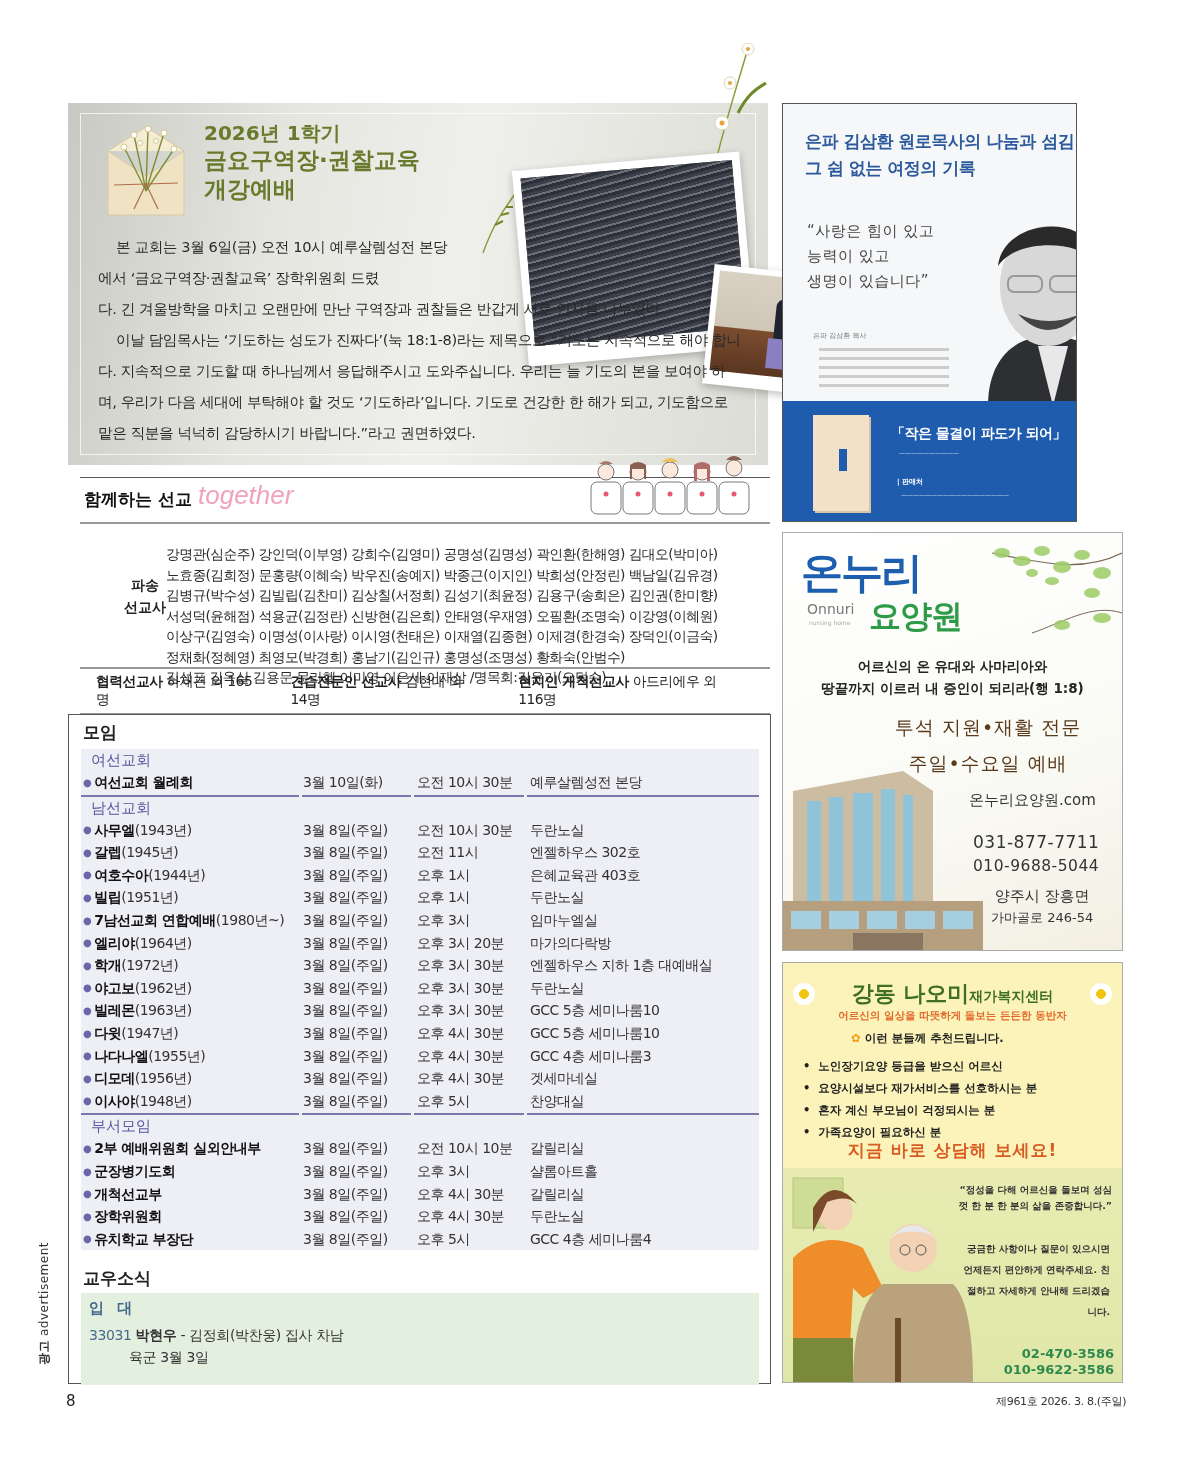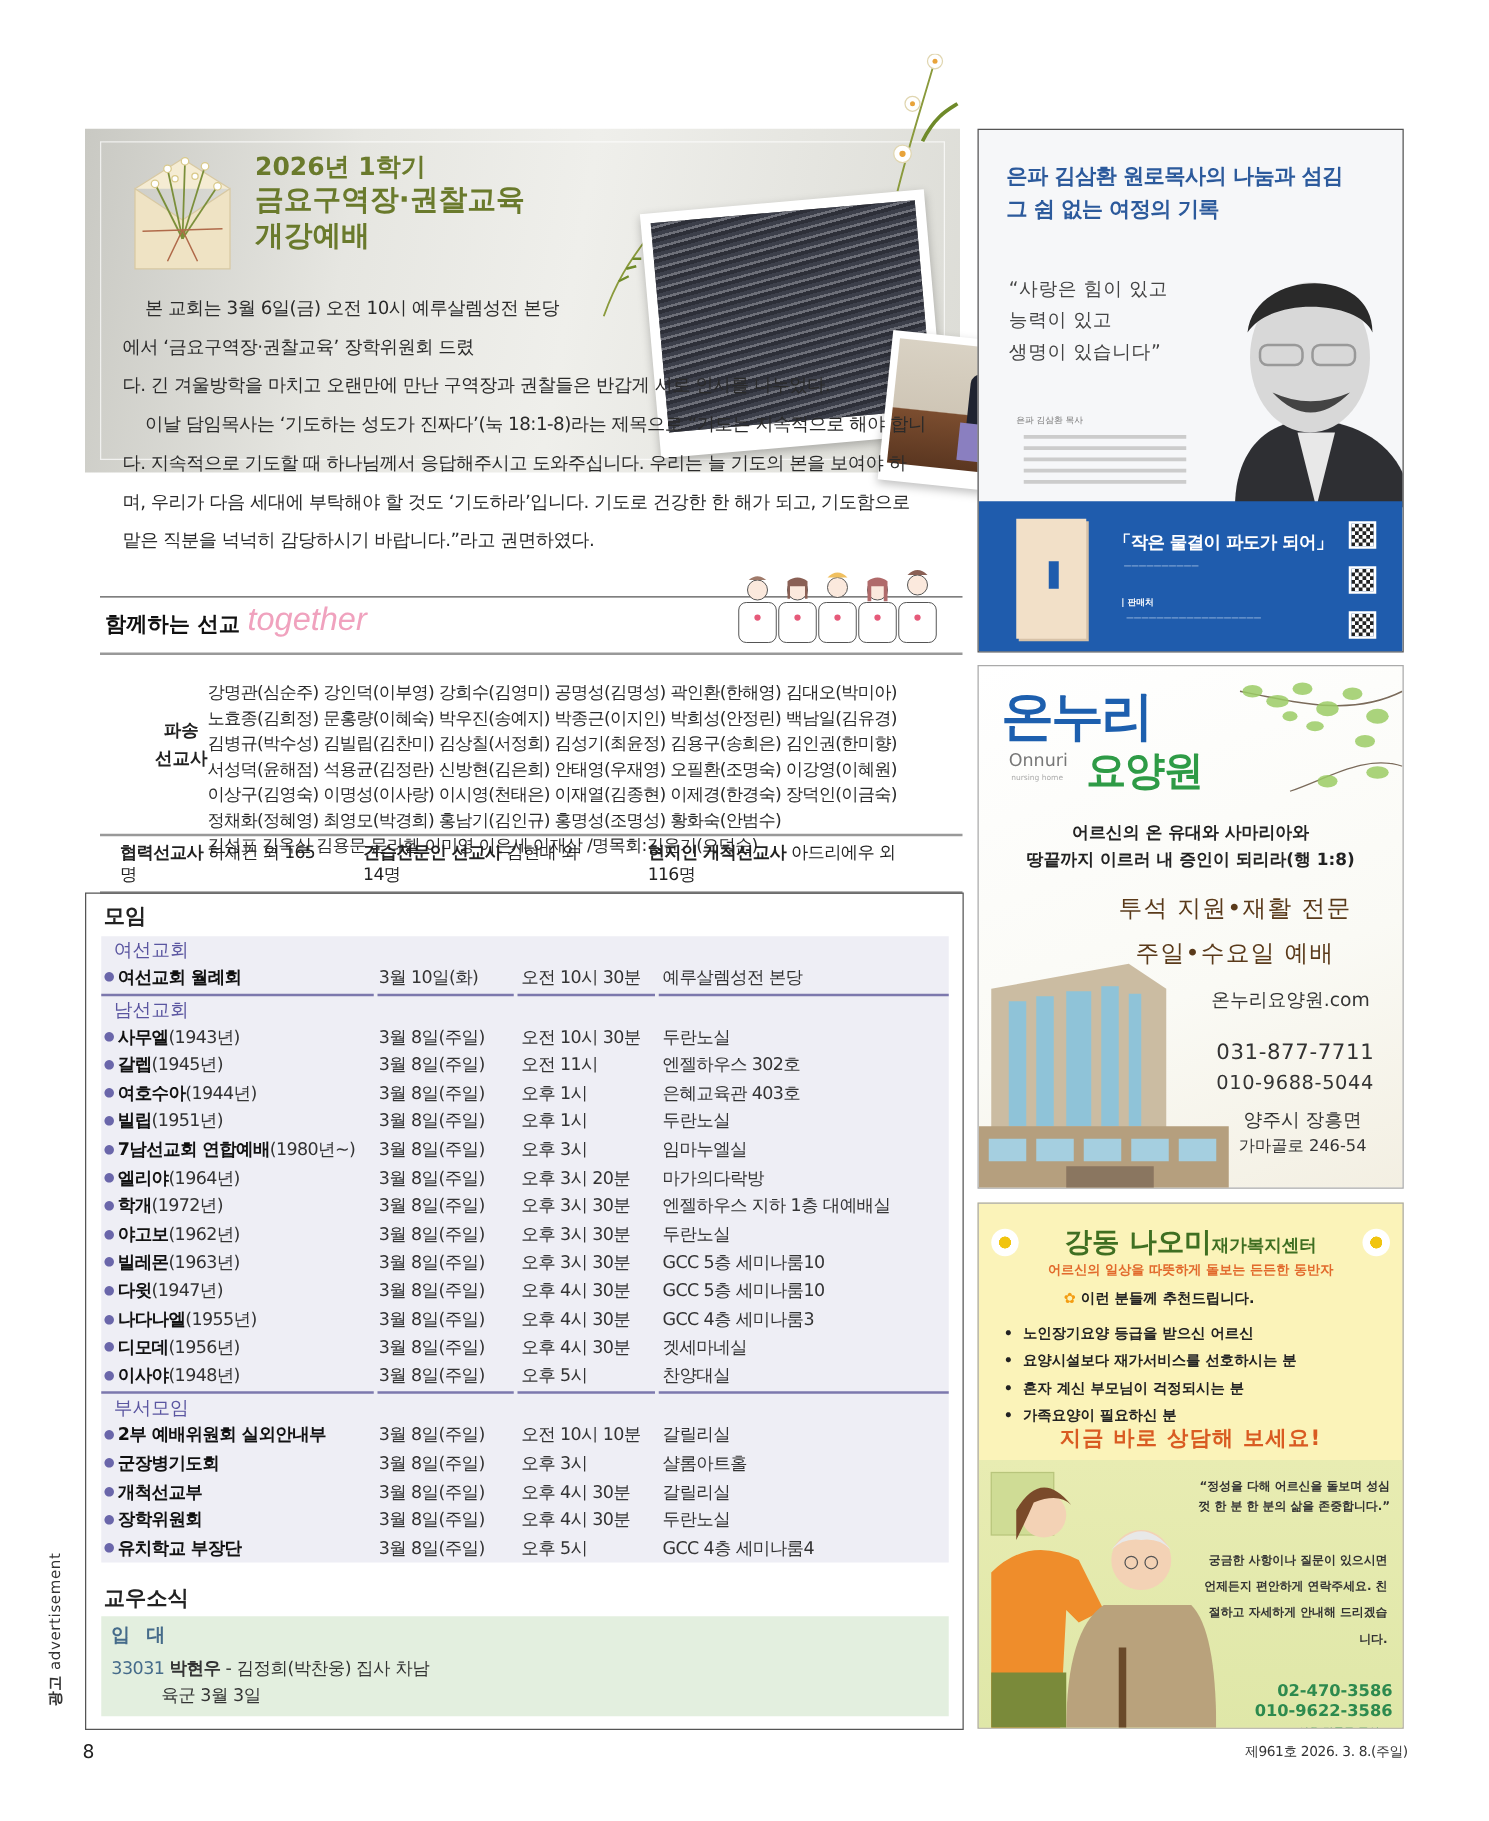--- a/index.html
+++ b/index.html
@@ -1,20 +1,20 @@
 <!DOCTYPE html>
 <html><head>
 <meta charset="utf-8">
 <style>
   * { box-sizing: border-box; margin: 0; padding: 0; }
   body { width: 1191px; height: 1457px; background: #ffffff; position: relative; overflow: hidden;
          font-family: "DejaVu Sans", "Liberation Sans", sans-serif; color: #222; }
 
   
-  .feature { position: absolute; left: 68px; top: 103px; width: 700px; height: 275px;
+  .feature { position: absolute; left: 68px; top: 103px; width: 700px; height: 362px;
              background: linear-gradient(100deg, #c9c9c3 0%, #e6e6e1 30%, #efefeb 55%, #dcdcd6 100%); }
   .feature-inner { position: absolute; left: 12px; top: 10px; right: 12px; bottom: 10px;
                    border: 1px solid rgba(255,255,255,0.7); }
   .envelope { position: absolute; left: 36px; top: 18px; width: 84px; height: 98px; }
   .feature-title { position: absolute; left: 136px; top: 18px; color: #6a7a2c; font-weight: bold; line-height: 1.25; }
   .feature-title .t1 { font-size: 20px; display: block; }
   .feature-title .t2 { font-size: 23px; display: block; }
   .feature-body { position: absolute; left: 30px; top: 128px; width: 645px; font-size: 14.6px; line-height: 31px; color: #2a2a2a; letter-spacing: -0.4px; }
   .feature-body p { text-indent: 18px; }
   .feature-body .p1 { width: 360px; }
@@ -54,34 +54,34 @@
   .row { display: flex; height: 22.6px; line-height: 22.6px; font-size: 14px; letter-spacing: -0.5px; color: #333; }
   .row .c1 { width: 222px; padding-left: 2px; }
   .row .c1 .dot { color: #6a66aa; margin-right: 3px; font-size: 10px; vertical-align: middle; }
   .row .c1 b { color: #111; }
   .row .c2 { width: 114px; }
   .row .c3 { width: 113px; }
   .row .c4 { flex: 1; }
   .sect-rule { display: flex; height: 2px; margin-top: 1px; }
   .sect-rule span { height: 2px; background: #7c78ad; margin-right: 3px; }
   .alumni-title { position: absolute; left: 14px; top: 552px; font-size: 17px; font-weight: bold; }
-  .alumni { position: absolute; left: 12px; top: 578px; width: 678px; height: 80px; background: #e3efdf; }
+  .alumni { position: absolute; left: 12px; top: 578px; width: 678px; height: 92px; background: #e3efdf; }
   .alumni .sub { color: #456b8a; font-weight: bold; font-size: 15px; padding: 6px 8px; letter-spacing: 4px; }
   .alumni .line { font-size: 14px; padding-left: 8px; line-height: 22px; color: #333; letter-spacing: -0.4px; }
   .alumni .num { color: #456b8a; margin-right: 4px; }
   .alumni .indent { padding-left: 48px; }
 
   
   .side-label { position: absolute; left: 36px; top: 1365px; transform: rotate(-90deg); transform-origin: left top; font-size: 12px; color: #333; white-space: nowrap; letter-spacing: 0.5px; }
   .side-label b { font-weight: bold; margin-right: 4px; }
   .page-num { position: absolute; left: 66px; top: 1392px; font-size: 15px; color: #222; }
   .issue { position: absolute; left: 996px; top: 1394px; font-size: 11px; color: #333; letter-spacing: -0.3px; }
 
   
-  .ad1 { position: absolute; left: 782px; top: 103px; width: 341px; height: 419px; border: 1px solid #555; background: #f6f7f9; overflow: hidden; }
+  .ad1 { position: absolute; left: 782px; top: 103px; width: 295px; height: 419px; border: 1px solid #555; background: #f6f7f9; overflow: hidden; }
   .ad1-title { position: absolute; left: 22px; top: 24px; color: #2c5a9c; font-weight: bold; font-size: 17px; line-height: 27px; letter-spacing: -0.5px; }
   .ad1-quote { position: absolute; left: 24px; top: 115px; color: #444; font-size: 15px; line-height: 25px; letter-spacing: 0.5px; }
   .ad1-author { position: absolute; left: 30px; top: 227px; font-size: 7px; color: #777; }
   .ad1-bullets { position: absolute; left: 36px; top: 244px; width: 130px; }
   .ad1-bullets div { height: 3px; background: #ccc; margin-bottom: 6px; }
   .ad1-face { position: absolute; left: 175px; top: 92px; width: 170px; height: 210px; }
   .ad1-band { position: absolute; left: 0; top: 297px; width: 100%; height: 122px; background: #1f5cad; }
   .ad1-book { position: absolute; left: 30px; top: 14px; width: 56px; height: 96px; background: #f2e0c8; box-shadow: 2px 2px 0 #d7c2a8; }
   .ad1-book .blk { position: absolute; left: 26px; top: 34px; width: 8px; height: 22px; background: #1f5cad; }
   .ad1-booktitle { position: absolute; left: 108px; top: 24px; color: #fff; font-weight: bold; font-size: 14px; letter-spacing: -0.5px; }

